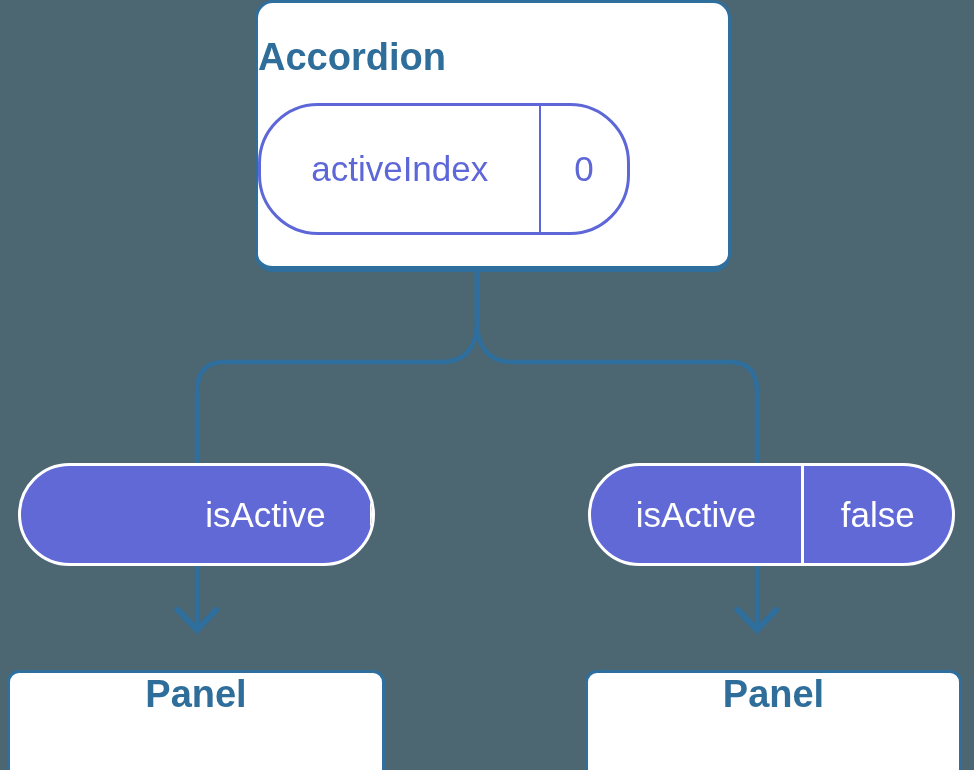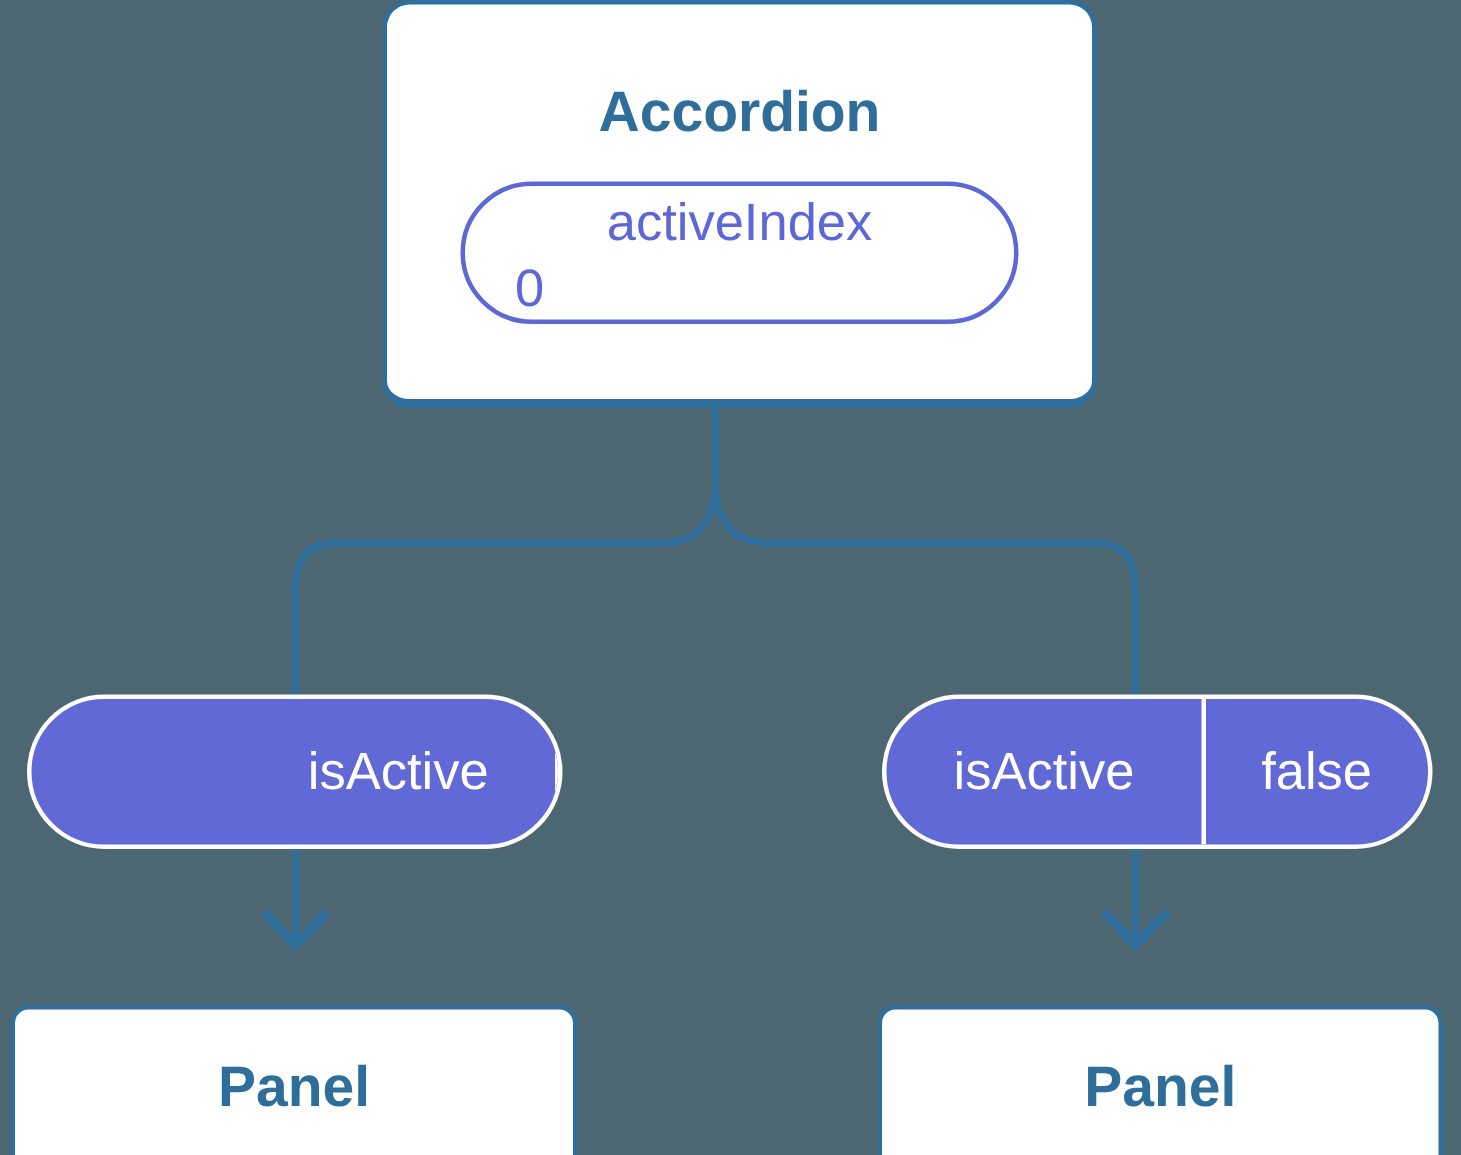--- a/index.html
+++ b/index.html
@@ -34,21 +34,20 @@
   }
   
   .card {
     position: absolute;
     box-sizing: border-box;
     background: var(--node-background, #ffffff);
     border: 3px solid var(--line-blue, #2e6f9e);
     border-bottom-width: 6px;
     z-index: 2;
     display: flex;
-    align-items: center;
     justify-content: center;
   }
   .root-card {
     left: 255px; top: 0px;
     width: 476px; height: 272px;
     border-radius: 18px;
     flex-direction: column;
     gap: 24px;
   }
   .card-title {
@@ -76,25 +75,24 @@
     font-size: 35px;
     overflow: hidden;
   }
   .pill .cell {
     display: flex;
     align-items: center;
     justify-content: center;
   }
   
   .outline-pill {
-    width: 372px; height: 95px;
+    width: 372px; height: 132px;
     background: var(--node-background, #ffffff);
     border: 3px solid var(--pill-indigo, #5d67d8);
     color: var(--pill-indigo, #5d67d8);
-    flex-direction: column;
   }
   .outline-pill .name  { flex: 1; }
   .outline-pill .value { width: 86px; }
   .outline-pill .divider {
     width: 2.5px;
     background: var(--pill-indigo, #5d67d8);
   }
   
   .filled-pill {
     position: absolute;

